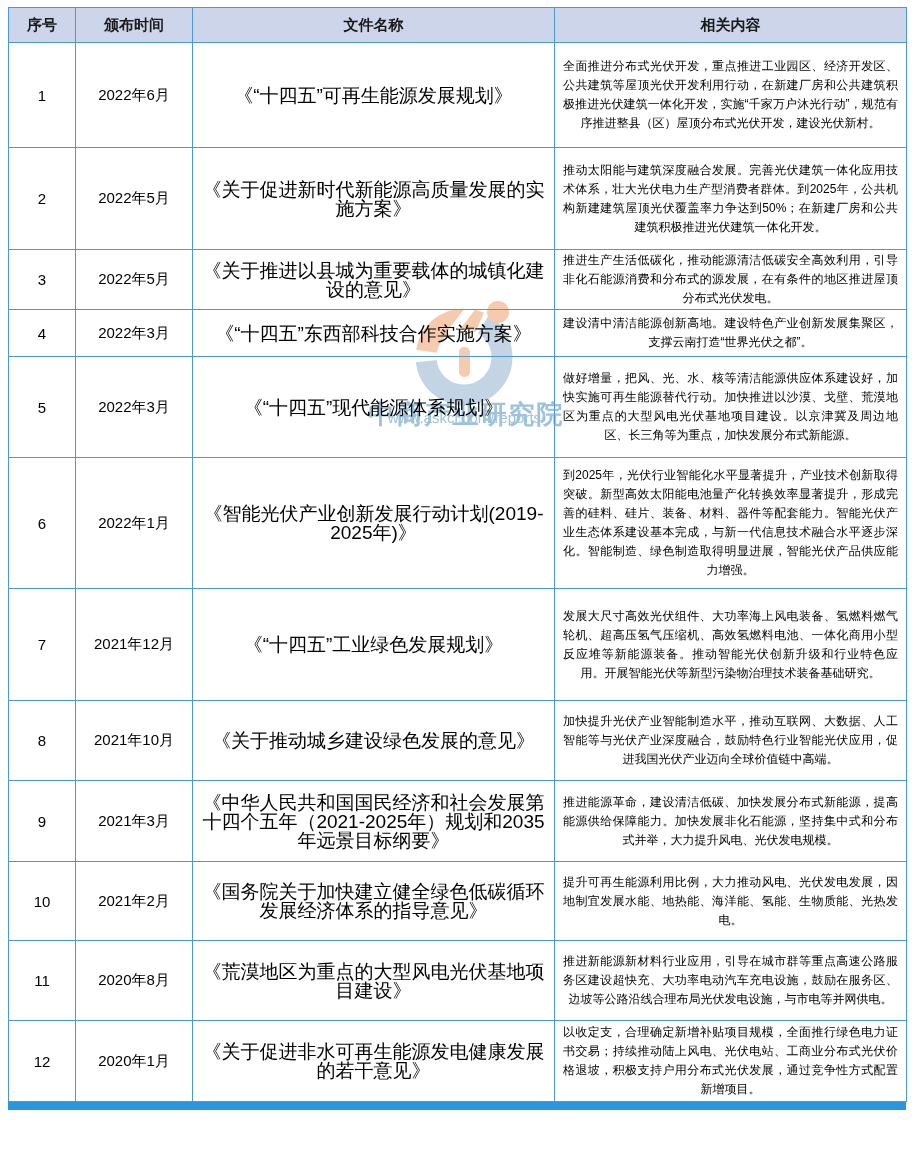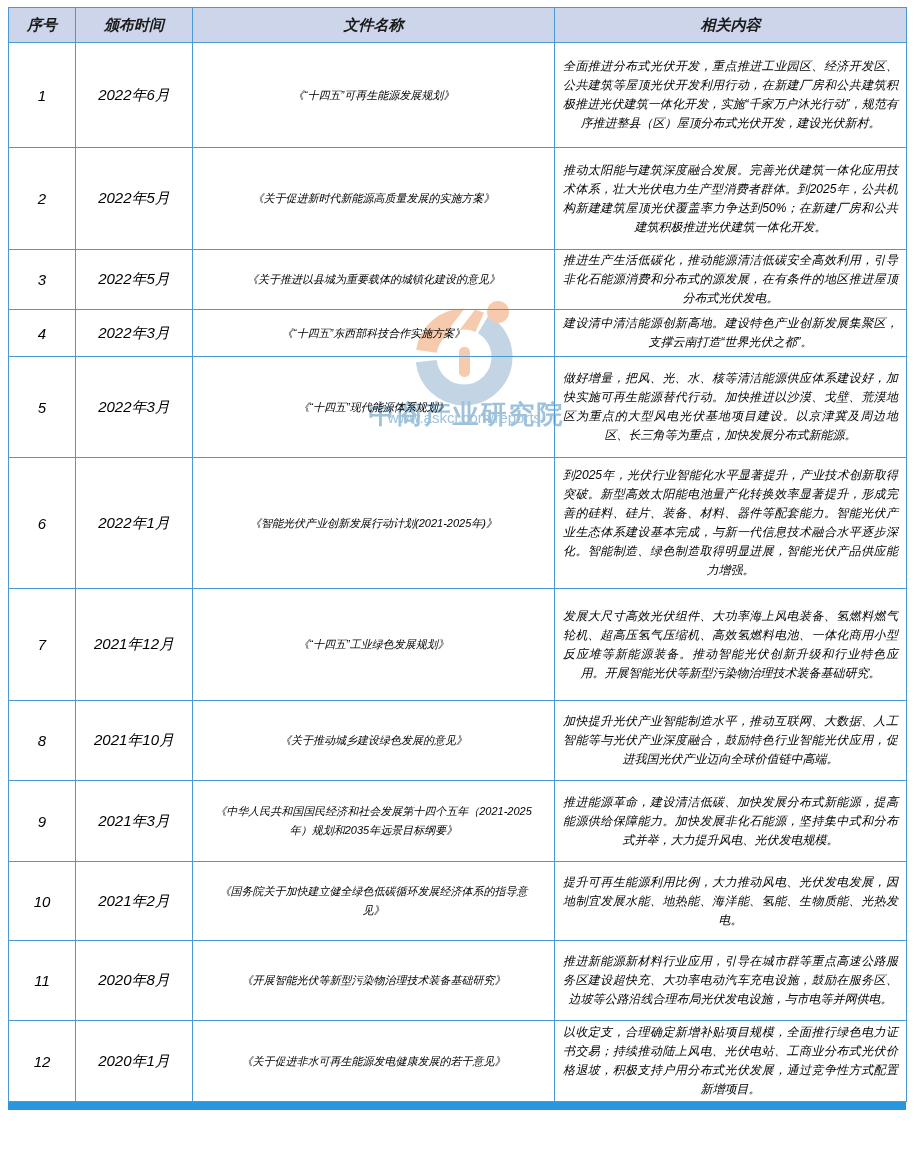--- a/index.html
+++ b/index.html
@@ -22,34 +22,34 @@
   .title-bar{
     height:38px;width:898px;box-sizing:border-box;
     background:linear-gradient(180deg,var(--header_blue_light) 0%,var(--header_blue) 35%);
     color:#fff;display:flex;align-items:center;justify-content:center;
     font-size:20px;font-weight:bold;letter-spacing:2px;
     position:relative;z-index:2;
   }
 
   table.policy{
     width:898px;table-layout:fixed;border-collapse:collapse;
-    background:transparent;position:relative;z-index:1;font-style:italic;
+    background:transparent;position:relative;z-index:1;
   }
   table.policy th,table.policy td{
     border:1px solid var(--grid_blue);
     vertical-align:middle;
     word-break:break-all;
   }
   table.policy thead th{
     height:32px;background:var(--header_row_bg);
     font-size:15px;font-weight:bold;color:#1a1a1a;text-align:center;
   }
   td.c-no{font-size:15px;text-align:center;}
   td.c-date{font-size:15px;text-align:center;}
-  td.c-name{font-size:11px;text-align:center;padding:0 16px;line-height:19px;}
+  td.c-name{font-size:19px;text-align:center;padding:0 6px;line-height:19px;}
   td.c-content{
     font-size:12px;line-height:19px;padding:1px 8px;
     text-align:justify;text-align-last:center;
   }
   tbody tr:nth-child(1){height:105px;}
   tbody tr:nth-child(2){height:102px;}
   tbody tr:nth-child(3){height:56px;}
   tbody tr:nth-child(4){height:47px;}
   tbody tr:nth-child(5){height:101px;}
   tbody tr:nth-child(6){height:131px;}
@@ -149,21 +149,21 @@
   </tr>
         <tr>
     <td class="c-no">5</td>
     <td class="c-date">2022年3月</td>
     <td class="c-name">《“十四五”现代能源体系规划》</td>
     <td class="c-content">做好增量，把风、光、水、核等清洁能源供应体系建设好，加快实施可再生能源替代行动。加快推进以沙漠、戈壁、荒漠地区为重点的大型风电光伏基地项目建设。以京津冀及周边地区、长三角等为重点，加快发展分布式新能源。</td>
   </tr>
         <tr>
     <td class="c-no">6</td>
     <td class="c-date">2022年1月</td>
-    <td class="c-name">《智能光伏产业创新发展行动计划(2021-2025年)》</td>
+    <td class="c-name">《智能光伏产业创新发展行动计划(2019-2025年)》</td>
     <td class="c-content">到2025年，光伏行业智能化水平显著提升，产业技术创新取得突破。新型高效太阳能电池量产化转换效率显著提升，形成完善的硅料、硅片、装备、材料、器件等配套能力。智能光伏产业生态体系建设基本完成，与新一代信息技术融合水平逐步深化。智能制造、绿色制造取得明显进展，智能光伏产品供应能力增强。</td>
   </tr>
         <tr>
     <td class="c-no">7</td>
     <td class="c-date">2021年12月</td>
     <td class="c-name">《“十四五”工业绿色发展规划》</td>
     <td class="c-content">发展大尺寸高效光伏组件、大功率海上风电装备、氢燃料燃气轮机、超高压氢气压缩机、高效氢燃料电池、一体化商用小型反应堆等新能源装备。推动智能光伏创新升级和行业特色应用。开展智能光伏等新型污染物治理技术装备基础研究。</td>
   </tr>
         <tr>
     <td class="c-no">8</td>
@@ -179,21 +179,21 @@
   </tr>
         <tr>
     <td class="c-no">10</td>
     <td class="c-date">2021年2月</td>
     <td class="c-name">《国务院关于加快建立健全绿色低碳循环发展经济体系的指导意见》</td>
     <td class="c-content">提升可再生能源利用比例，大力推动风电、光伏发电发展，因地制宜发展水能、地热能、海洋能、氢能、生物质能、光热发电。</td>
   </tr>
         <tr>
     <td class="c-no">11</td>
     <td class="c-date">2020年8月</td>
-    <td class="c-name">《开展智能光伏等新型污染物治理技术装备基础研究》</td>
+    <td class="c-name">《荒漠地区为重点的大型风电光伏基地项目建设》</td>
     <td class="c-content">推进新能源新材料行业应用，引导在城市群等重点高速公路服务区建设超快充、大功率电动汽车充电设施，鼓励在服务区、边坡等公路沿线合理布局光伏发电设施，与市电等并网供电。</td>
   </tr>
         <tr>
     <td class="c-no">12</td>
     <td class="c-date">2020年1月</td>
     <td class="c-name">《关于促进非水可再生能源发电健康发展的若干意见》</td>
     <td class="c-content">以收定支，合理确定新增补贴项目规模，全面推行绿色电力证书交易；持续推动陆上风电、光伏电站、工商业分布式光伏价格退坡，积极支持户用分布式光伏发展，通过竞争性方式配置新增项目。</td>
   </tr>
       </tbody>
   </table>

